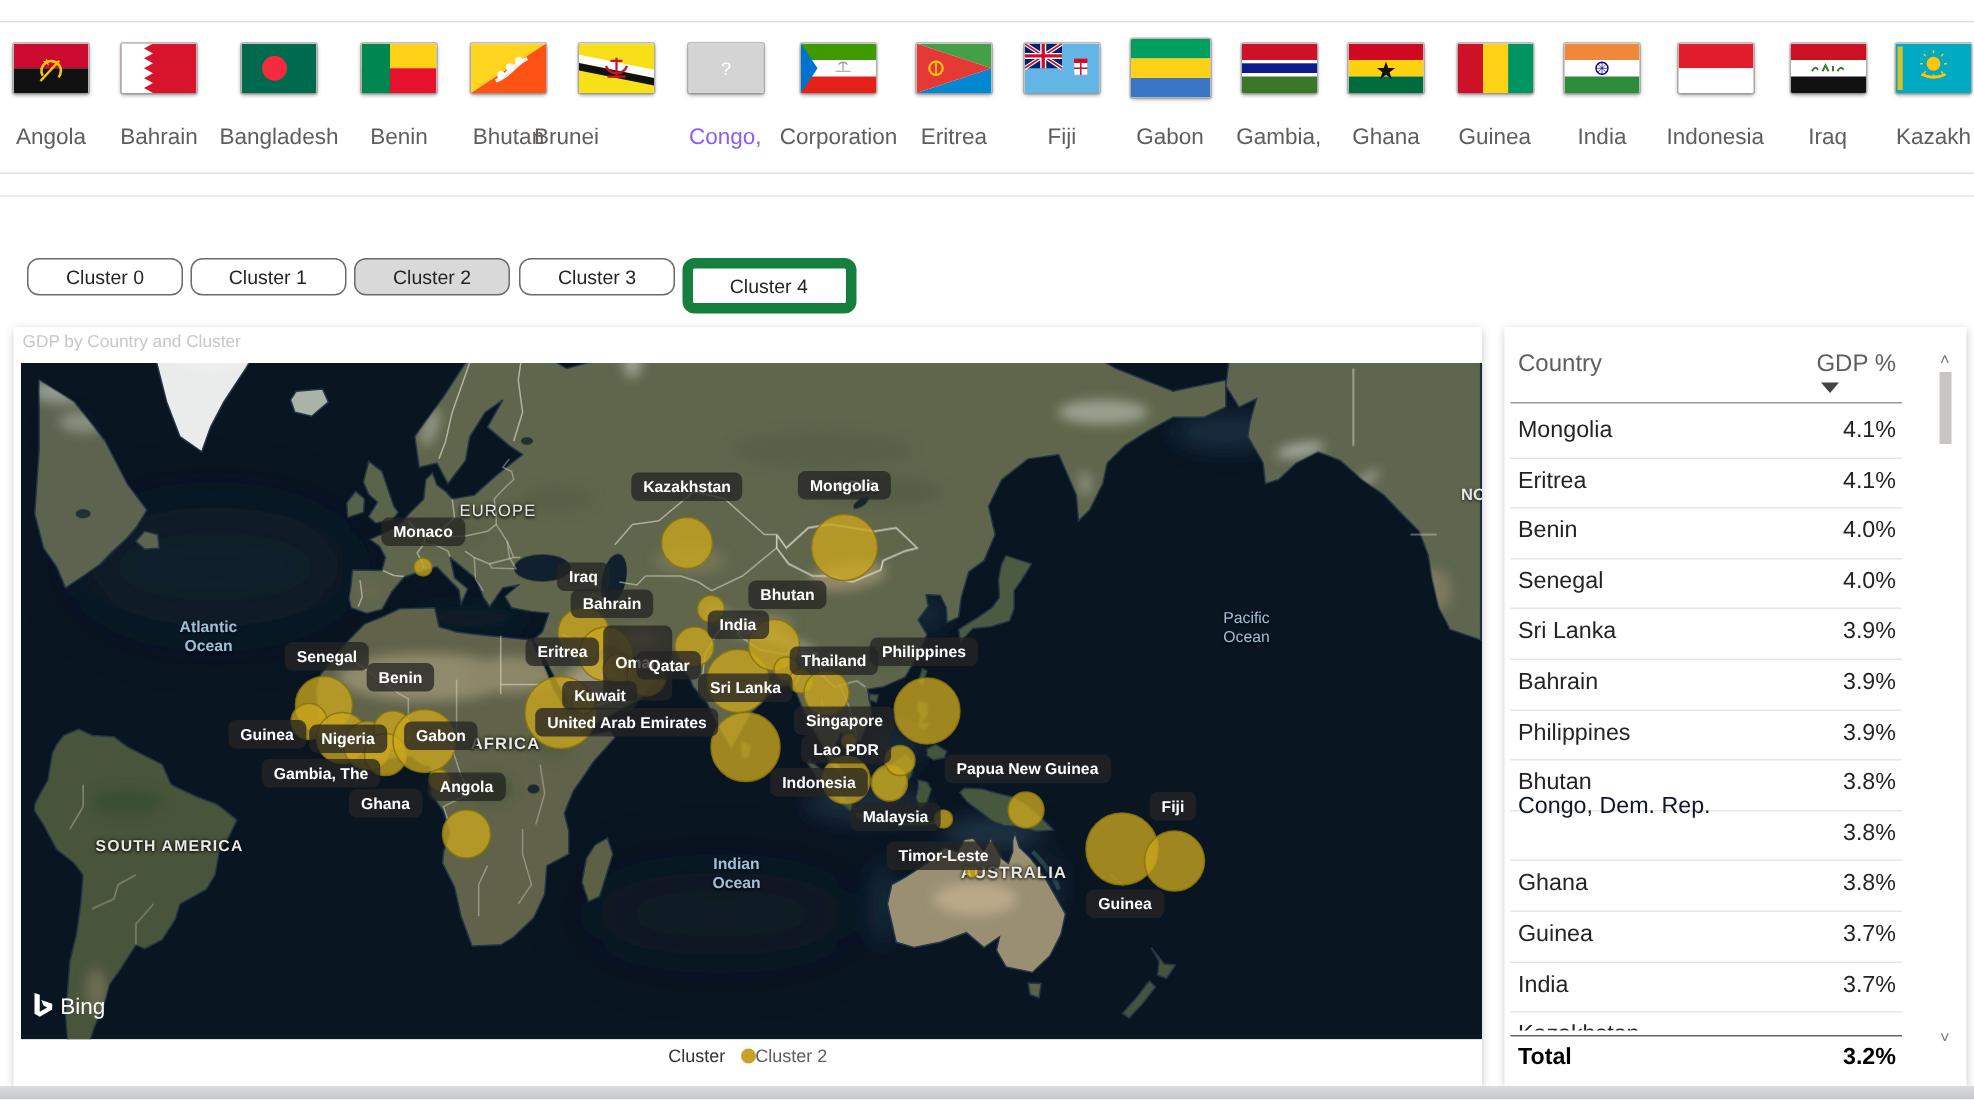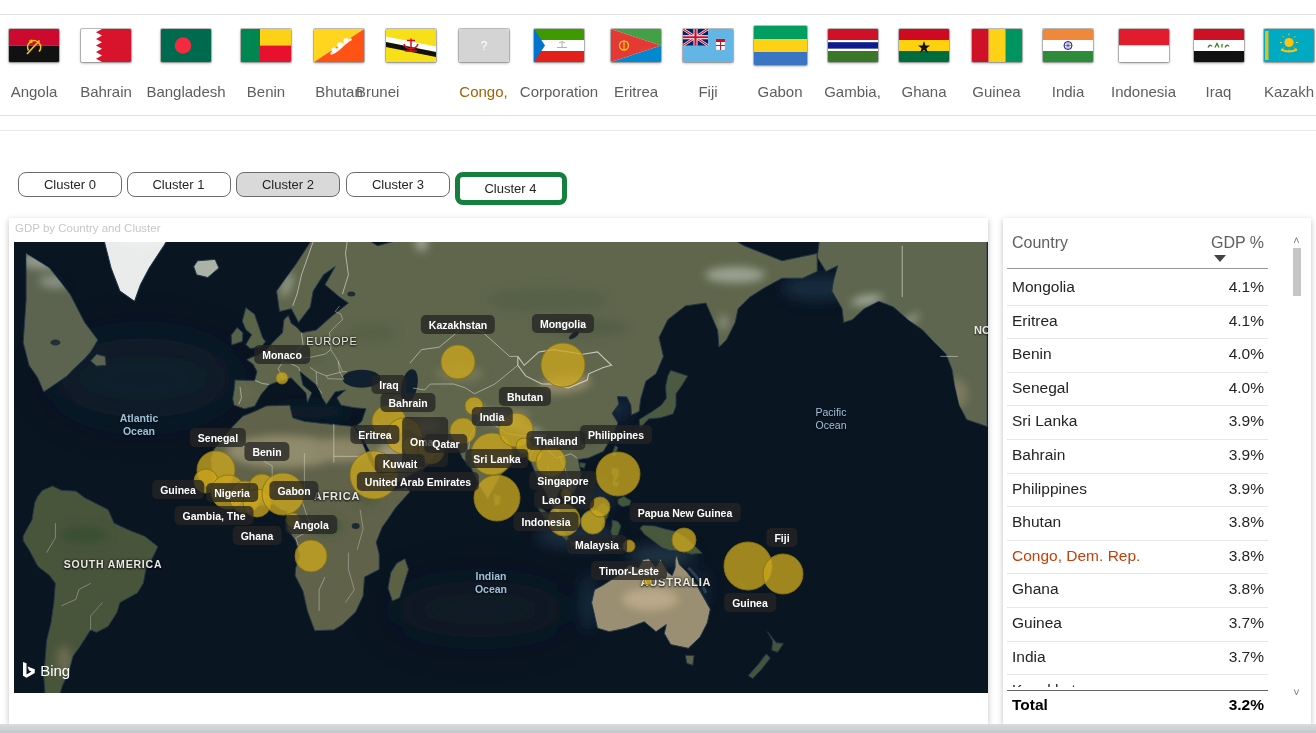--- a/index.html
+++ b/index.html
@@ -47,21 +47,21 @@
         <path d="M18,15 a7.5,7.5 0 0 0 14,0"></path>
         <path d="M19,22 h12"></path>
         <path d="M21,11.5 h8"></path>
       </g>
     </svg></div>
 <div style="position:absolute;left:356px;top:83px;width:110px;font-size:15px;color:#605e5c">Brunei</div>
 <div style="position:absolute;left:458.5px;top:28.5px;width:50px;height:33px;box-shadow:0 0 0 1px rgba(120,120,120,.45),0 1px 3px rgba(0,0,0,.4);border-radius:1px;overflow:hidden;line-height:0"><svg width="50" height="33" viewBox="0 0 50 33" preserveAspectRatio="none">
       <rect width="50" height="33" rx="2" fill="#d4d4d4"></rect>
       <text x="25" y="21" font-family="Liberation Sans" font-size="12" fill="#fff" text-anchor="middle">?</text>
     </svg></div>
-<div style="position:absolute;left:428.5px;top:83px;width:110px;text-align:center;font-size:15px;color:#a16207">Congo,</div>
+<div style="position:absolute;left:428.5px;top:83px;width:110px;text-align:center;font-size:15px;color:#8b5cf6">Congo,</div>
 <div style="position:absolute;left:534.0px;top:28.5px;width:50px;height:33px;box-shadow:0 0 0 1px rgba(120,120,120,.45),0 1px 3px rgba(0,0,0,.4);border-radius:1px;overflow:hidden;line-height:0"><svg width="50" height="33" viewBox="0 0 50 33" preserveAspectRatio="none">
       <rect width="50" height="11" fill="#3e9a00"></rect>
       <rect y="11" width="50" height="11" fill="#fff"></rect>
       <rect y="22" width="50" height="11" fill="#e32118"></rect>
       <path d="M0,0 L11,16.5 L0,33 Z" fill="#0073ce"></path>
       <g stroke="#9a9a9a" stroke-width="0.8" fill="none">
         <path d="M28,13 v5 M25,14 q3,-3 6,0 M23,18.5 h10"></path>
       </g>
     </svg></div>
 <div style="position:absolute;left:504px;top:83px;width:110px;text-align:center;font-size:15px;color:#605e5c">Corporation</div>
@@ -147,21 +147,21 @@
         <path d="M25,6.5 v-2 M25,20.5 v2 M18,13.5 h-2 M32,13.5 h2 M20,8.5 l-1.5,-1.5 M30,8.5 l1.5,-1.5 M20,18.5 l-1.5,1.5 M30,18.5 l1.5,1.5"></path>
       </g>
       <path d="M17,20.5 q8,4 16,0" stroke="#fec50c" stroke-width="2" fill="none"></path>
       <rect x="1" y="2" width="3.5" height="29" fill="#fec50c" opacity="0.85"></rect>
     </svg></div>
 <div style="position:absolute;left:1234px;top:83px;width:110px;text-align:center;font-size:15px;color:#605e5c">Kazakh</div>
 <div style="position:absolute;left:18px;top:172px;width:102px;height:23px;background:#fff;border:1px solid #6b6b6b;border-radius:8px;text-align:center;line-height:23px;font-size:13px;color:#252423">Cluster 0</div>
 <div style="position:absolute;left:126.5px;top:172px;width:102px;height:23px;background:#fff;border:1px solid #6b6b6b;border-radius:8px;text-align:center;line-height:23px;font-size:13px;color:#252423">Cluster 1</div>
 <div style="position:absolute;left:236px;top:172px;width:102px;height:23px;background:#d9d9d9;border:1px solid #6b6b6b;border-radius:8px;text-align:center;line-height:23px;font-size:13px;color:#252423">Cluster 2</div>
 <div style="position:absolute;left:346px;top:172px;width:102px;height:23px;background:#fff;border:1px solid #6b6b6b;border-radius:8px;text-align:center;line-height:23px;font-size:13px;color:#252423">Cluster 3</div>
-<div style="position:absolute;left:454.5px;top:172px;width:102px;height:23px;background:#fff;border:5px solid #15803d;border-radius:8px;text-align:center;line-height:23px;font-size:13px;color:#252423">Cluster 4</div>
+<div style="position:absolute;left:454.5px;top:172px;width:102px;height:23px;background:#fff;border:7px solid #15803d;border-radius:8px;text-align:center;line-height:23px;font-size:13px;color:#252423">Cluster 4</div>
 <div style="position:absolute;left:9px;top:218px;width:979px;height:506px;background:#fff;box-shadow:0 2px 6px rgba(0,0,0,.25)">
     <div style="position:absolute;left:6px;top:4px;font-size:11.5px;color:#c8c7c6">GDP by Country and Cluster</div>
     <div style="position:absolute;left:5px;top:24px;width:974px;height:451px;overflow:hidden">
       <svg width="974" height="451" viewBox="0 0 974 451" style="position:absolute;left:0;top:0">
         <defs>
           <filter id="b4" x="-40%" y="-40%" width="180%" height="180%">
             <feGaussianBlur stdDeviation="4"></feGaussianBlur>
           </filter>
           <filter id="b7" x="-40%" y="-40%" width="180%" height="180%">
             <feGaussianBlur stdDeviation="7"></feGaussianBlur>
@@ -402,20 +402,21 @@
       <div style="position:absolute;left:671px;top:261px;transform:translateX(-50%);background:rgba(36,36,36,.77);border-radius:5px;padding:3.5px 8px;white-space:nowrap;font-size:10.5px;font-weight:bold;color:#fff">Papua New Guinea</div>
       <div style="position:absolute;left:243px;top:284px;transform:translateX(-50%);background:rgba(36,36,36,.77);border-radius:5px;padding:3.5px 8px;white-space:nowrap;font-size:10.5px;font-weight:bold;color:#fff">Ghana</div>
       <div style="position:absolute;left:583px;top:293px;transform:translateX(-50%);background:rgba(36,36,36,.77);border-radius:5px;padding:3.5px 8px;white-space:nowrap;font-size:10.5px;font-weight:bold;color:#fff">Malaysia</div>
       <div style="position:absolute;left:768px;top:286px;transform:translateX(-50%);background:rgba(36,36,36,.77);border-radius:5px;padding:3.5px 8px;white-space:nowrap;font-size:10.5px;font-weight:bold;color:#fff">Fiji</div>
       <div style="position:absolute;left:615px;top:319px;transform:translateX(-50%);background:rgba(36,36,36,.77);border-radius:5px;padding:3.5px 8px;white-space:nowrap;font-size:10.5px;font-weight:bold;color:#fff">Timor-Leste</div>
       <div style="position:absolute;left:736px;top:351px;transform:translateX(-50%);background:rgba(36,36,36,.77);border-radius:5px;padding:3.5px 8px;white-space:nowrap;font-size:10.5px;font-weight:bold;color:#fff">Guinea</div>
       <div style="position:absolute;left:8px;bottom:13px;color:#fff;font-size:15px"><svg width="14" height="18" viewBox="0 0 14 18" style="vertical-align:-4px">
           <path d="M1,0 L4.5,1.2 V12.5 L9.5,9.6 L7,8.4 L5.5,4.6 L12.8,7.2 V11 L4.5,15.8 L1,13.8 Z" fill="#fff"></path>
         </svg> Bing</div>
     </div>
+    <div style="position:absolute;left:0;top:479px;width:979px;text-align:center;font-size:12px;color:#605e5c"><span style="color:#333">Cluster</span>&nbsp;&nbsp; <span style="display:inline-block;width:10px;height:10px;border-radius:50%;background:#c9a227;vertical-align:-1px"></span>Cluster 2</div>
   </div>
 <div style="position:absolute;left:1003px;top:218px;width:308px;height:506px;background:#fff;box-shadow:0 2px 6px rgba(0,0,0,.25)">
     <div style="position:absolute;left:9px;top:16px;font-size:16px;color:#605e5c">Country</div>
     <div style="position:absolute;right:47px;top:16px;font-size:16px;color:#605e5c">GDP %</div>
     <div style="position:absolute;right:85px;top:37px;width:0;height:0;border-left:6px solid transparent;border-right:6px solid transparent;border-top:7px solid #444"></div>
     <div style="position:absolute;left:4px;top:50px;width:261px;border-top:1px solid #999"></div>
     <div style="position:absolute;left:9px;top:60px;font-size:15.5px;color:#252423">Mongolia</div>
     <div style="position:absolute;right:47px;top:60px;font-size:15.5px;color:#252423">4.1%</div>
     <div style="position:absolute;left:4px;top:87px;width:261px;border-top:1px solid #e6e6e6"></div>
     <div style="position:absolute;left:9px;top:94px;font-size:15.5px;color:#252423">Eritrea</div>
@@ -432,21 +433,21 @@
     <div style="position:absolute;left:4px;top:221px;width:261px;border-top:1px solid #e6e6e6"></div>
     <div style="position:absolute;left:9px;top:228px;font-size:15.5px;color:#252423">Bahrain</div>
     <div style="position:absolute;right:47px;top:228px;font-size:15.5px;color:#252423">3.9%</div>
     <div style="position:absolute;left:4px;top:255px;width:261px;border-top:1px solid #e6e6e6"></div>
     <div style="position:absolute;left:9px;top:262px;font-size:15.5px;color:#252423">Philippines</div>
     <div style="position:absolute;right:47px;top:262px;font-size:15.5px;color:#252423">3.9%</div>
     <div style="position:absolute;left:4px;top:288px;width:261px;border-top:1px solid #e6e6e6"></div>
     <div style="position:absolute;left:9px;top:295px;font-size:15.5px;color:#252423">Bhutan</div>
     <div style="position:absolute;right:47px;top:295px;font-size:15.5px;color:#252423">3.8%</div>
     <div style="position:absolute;left:4px;top:322px;width:261px;border-top:1px solid #e6e6e6"></div>
-    <div style="position:absolute;left:9px;top:329px;font-size:15.5px;color:#c2410c">Congo, Dem. Rep.</div>
+    <div style="position:absolute;left:9px;top:311px;font-size:15.5px;color:#0f172a">Congo, Dem. Rep.</div>
     <div style="position:absolute;right:47px;top:329px;font-size:15.5px;color:#252423">3.8%</div>
     <div style="position:absolute;left:4px;top:355px;width:261px;border-top:1px solid #e6e6e6"></div>
     <div style="position:absolute;left:9px;top:362px;font-size:15.5px;color:#252423">Ghana</div>
     <div style="position:absolute;right:47px;top:362px;font-size:15.5px;color:#252423">3.8%</div>
     <div style="position:absolute;left:4px;top:389px;width:261px;border-top:1px solid #e6e6e6"></div>
     <div style="position:absolute;left:9px;top:396px;font-size:15.5px;color:#252423">Guinea</div>
     <div style="position:absolute;right:47px;top:396px;font-size:15.5px;color:#252423">3.7%</div>
     <div style="position:absolute;left:4px;top:423px;width:261px;border-top:1px solid #e6e6e6"></div>
     <div style="position:absolute;left:9px;top:430px;font-size:15.5px;color:#252423">India</div>
     <div style="position:absolute;right:47px;top:430px;font-size:15.5px;color:#252423">3.7%</div>

